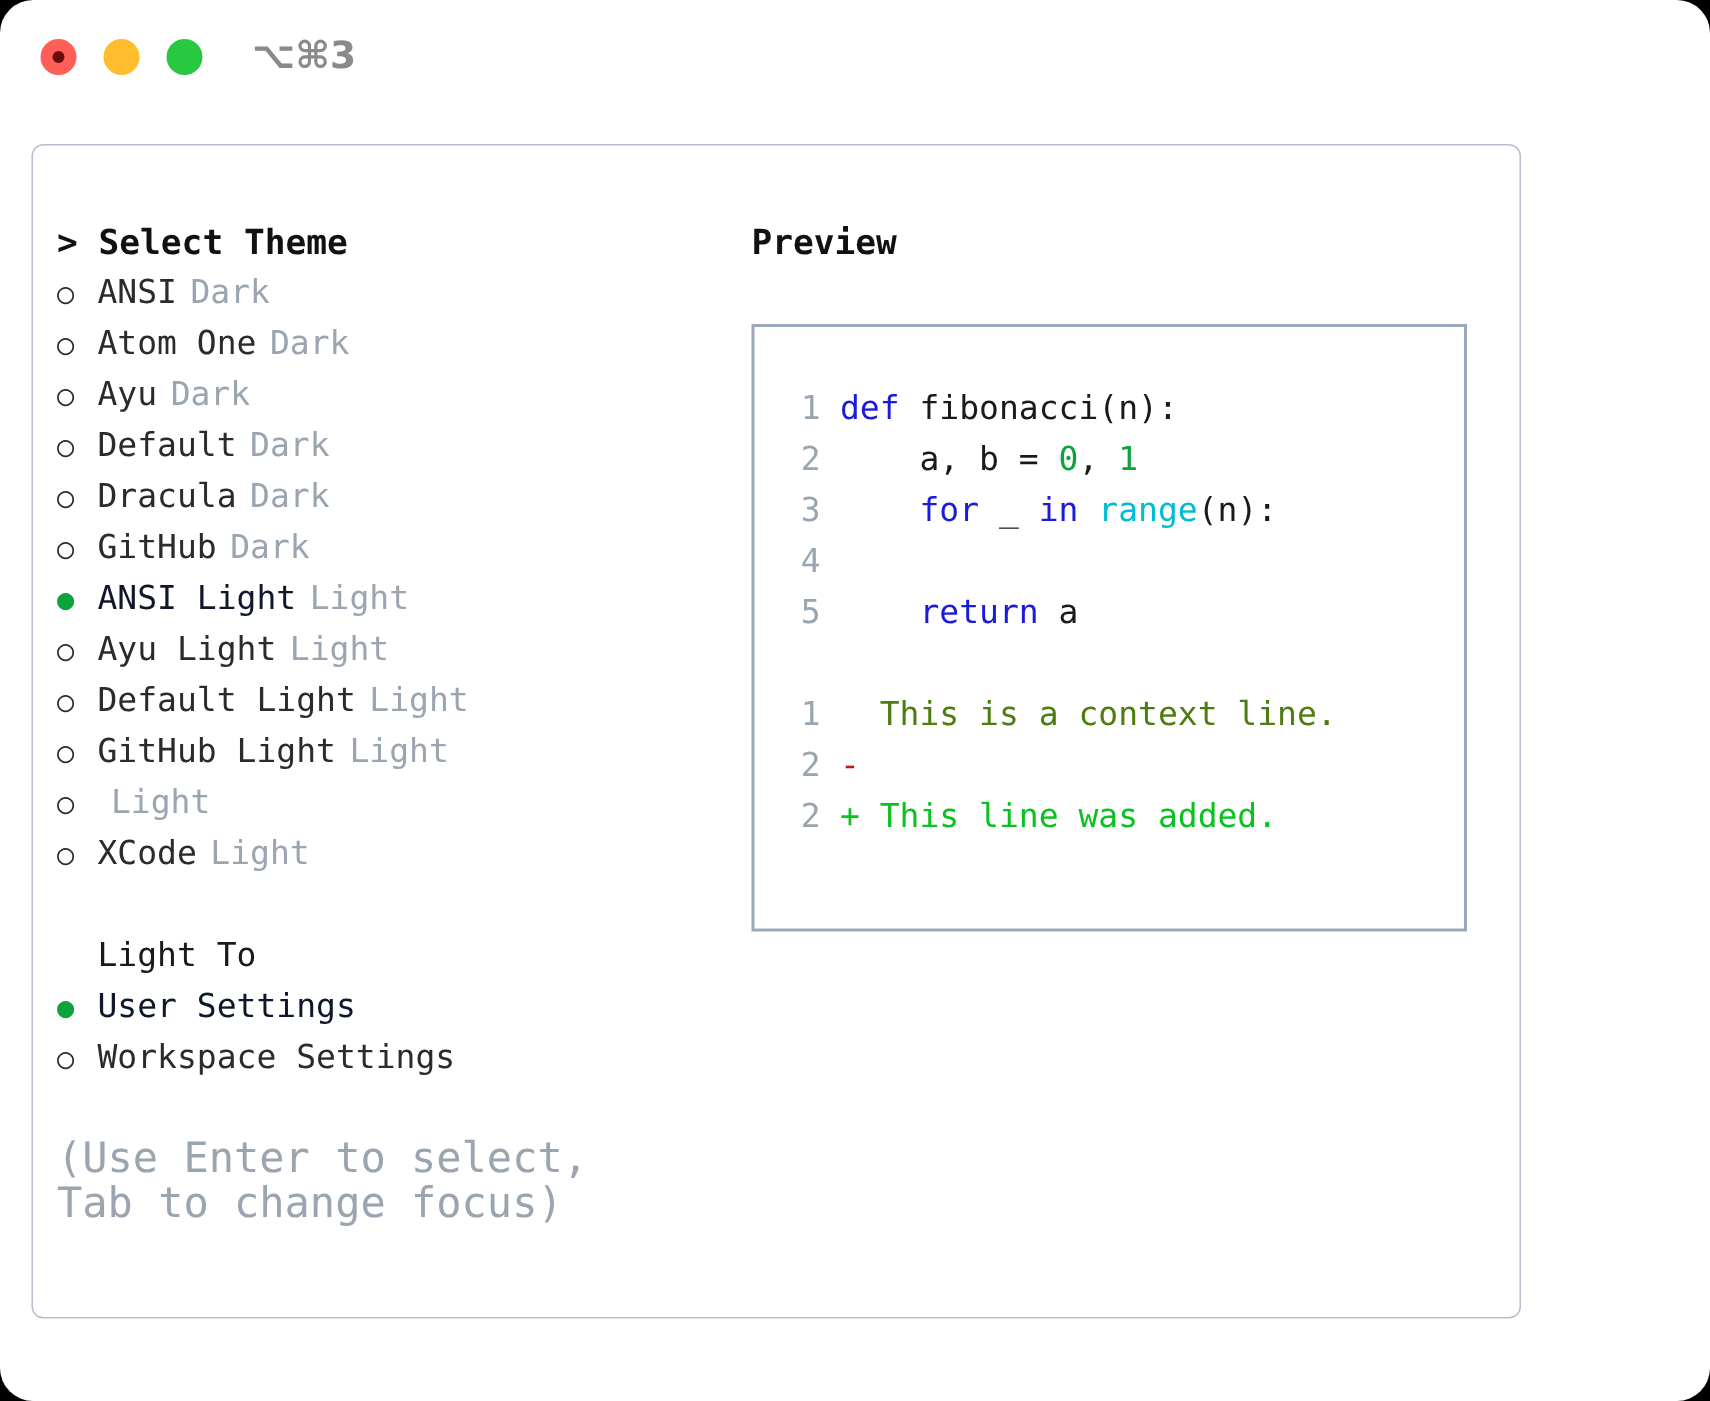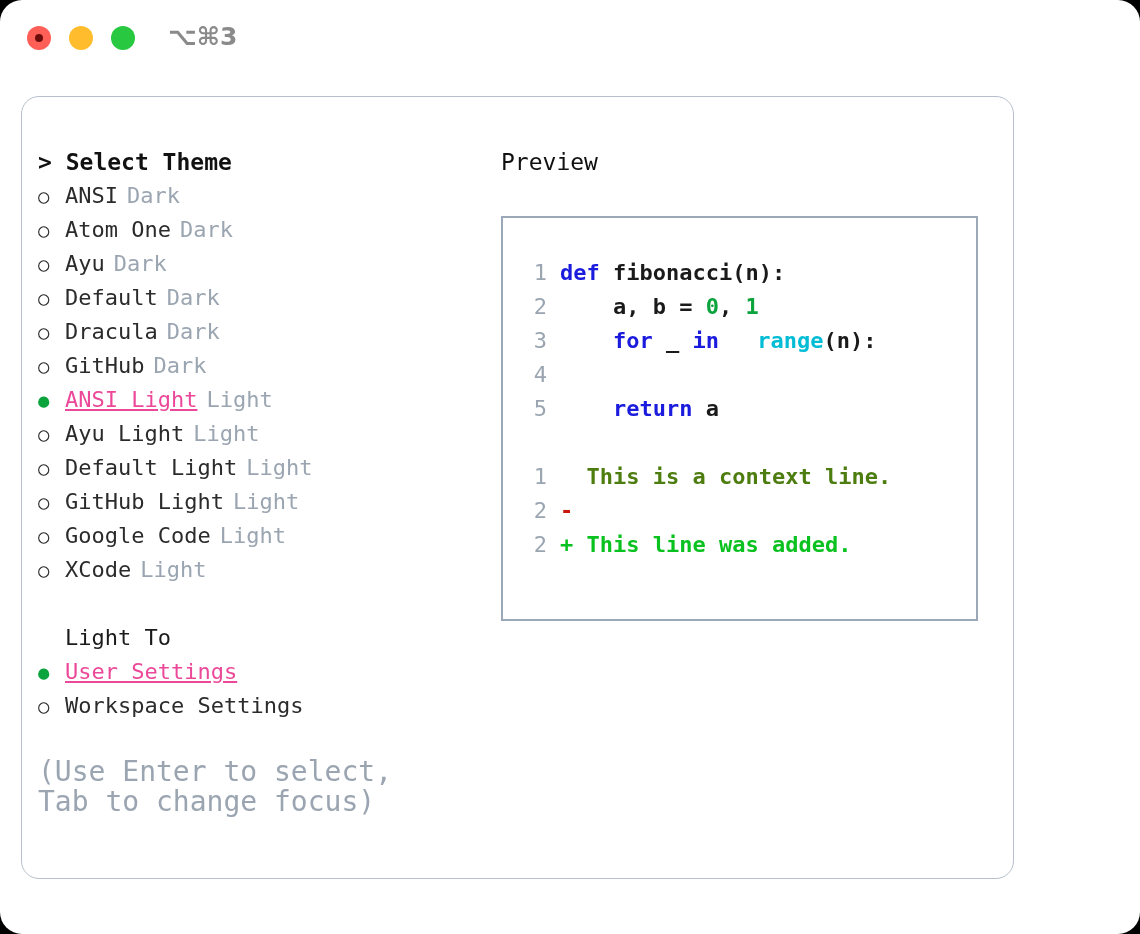--- a/index.html
+++ b/index.html
@@ -68,21 +68,21 @@
     white-space: pre;
   }
 
   
   .frame {
     position: absolute;
     left: 21px; top: 96px;
     width: 993px;
     height: 783px;
     border: 1px solid #b6bfcb;
-    border-radius: 18px;
+    border-radius: 8px;
     box-sizing: border-box;
     background: #ffffff;
   }
 
   
   .left-col {
     position: absolute;
     left: 16px; top: 48px;
     width: 440px;
   }
@@ -113,21 +113,21 @@
     color: #2b2b2b;
   }
   .bullet {
     width: 27px;
     flex: 0 0 27px;
     color: #2b2b2b;
     font-size: 19px;
     white-space: pre;
   }
   .row.selected .bullet { color: #0aa33c; }
-  .row.selected .row-label { color: #ec4899; text-decoration: underline; }
+  .row.selected .row-label { color: #0f172a; }
   .row-label { white-space: pre; }
   .row-tag {
     color: #9aa5b1;
     white-space: pre;
     margin-left: 9px;
   }
 
   .section-head {
     display: flex;
     align-items: baseline;
@@ -149,21 +149,21 @@
     line-height: 30px;
     color: #9aa5b1;
     width: 412px;
     white-space: normal;
   }
 
   
   .preview-title {
     font-family: "DejaVu Sans Mono", monospace;
     font-size: 23px;
-    font-weight: 400;
+    font-weight: 700;
     color: #111111;
     line-height: 34px;
     white-space: pre;
   }
   .preview-box {
     margin-top: 37px;
     width: 477px;
     height: 405px;
     border: 2px solid #9aa8b7;
     box-sizing: border-box;
@@ -180,25 +180,25 @@
     white-space: pre;
   }
   .lineno {
     flex: 0 0 30px;
     width: 30px;
     text-align: right;
     color: #9aa5b1;
     margin-right: 13px;
     white-space: pre;
   }
-  .code-text { white-space: pre; font-weight: bold; }
+  .code-text { white-space: pre; }
   .code-gap { height: 34px; }
 
   .tok-kw  { color: #1b1bdd; }
-  .tok-fn  { color: #00bcd4; margin-left: 25px; }
+  .tok-fn  { color: #00bcd4; }
   .tok-num { color: #0aa33c; }
   .tok-pln { color: #1a1a1a; }
   .tok-ctx { color: #4d7c0f; }
   .tok-del { color: #c8170d; }
   .tok-add { color: #0ac21f; }
 </style>
 </head>
 <body>
 
 <div class="page">
@@ -221,21 +221,21 @@
           <div class="row"><span class="bullet">○</span><span class="row-label">ANSI</span><span class="row-tag">Dark</span></div>
           <div class="row"><span class="bullet">○</span><span class="row-label">Atom One</span><span class="row-tag">Dark</span></div>
           <div class="row"><span class="bullet">○</span><span class="row-label">Ayu</span><span class="row-tag">Dark</span></div>
           <div class="row"><span class="bullet">○</span><span class="row-label">Default</span><span class="row-tag">Dark</span></div>
           <div class="row"><span class="bullet">○</span><span class="row-label">Dracula</span><span class="row-tag">Dark</span></div>
           <div class="row"><span class="bullet">○</span><span class="row-label">GitHub</span><span class="row-tag">Dark</span></div>
           <div class="row selected"><span class="bullet">●</span><span class="row-label">ANSI Light</span><span class="row-tag">Light</span></div>
           <div class="row"><span class="bullet">○</span><span class="row-label">Ayu Light</span><span class="row-tag">Light</span></div>
           <div class="row"><span class="bullet">○</span><span class="row-label">Default Light</span><span class="row-tag">Light</span></div>
           <div class="row"><span class="bullet">○</span><span class="row-label">GitHub Light</span><span class="row-tag">Light</span></div>
-          <div class="row"><span class="bullet">○</span><span class="row-label">Google Code</span><span class="row-tag">Light</span></div>
+          <div class="row"><span class="bullet">○</span><span class="row-tag">Light</span></div>
           <div class="row"><span class="bullet">○</span><span class="row-label">XCode</span><span class="row-tag">Light</span></div>
         </div>
 
       <div class="spacer-row"></div>
 
       <div class="section-head">
         <span class="bullet">○</span>
         <span>Light To</span>
       </div>
 

